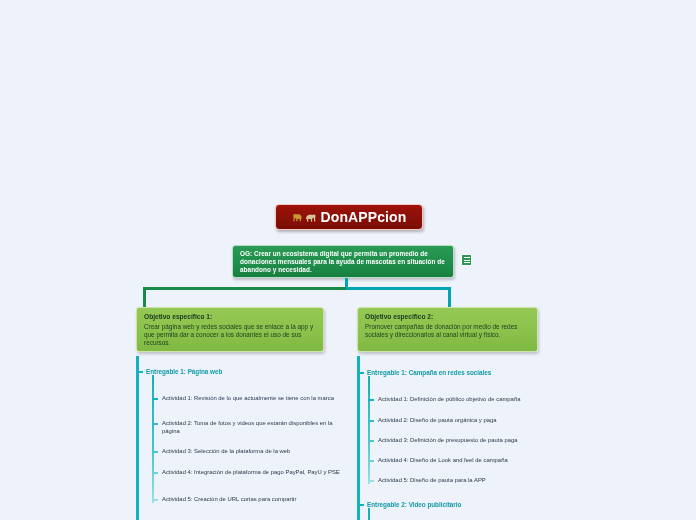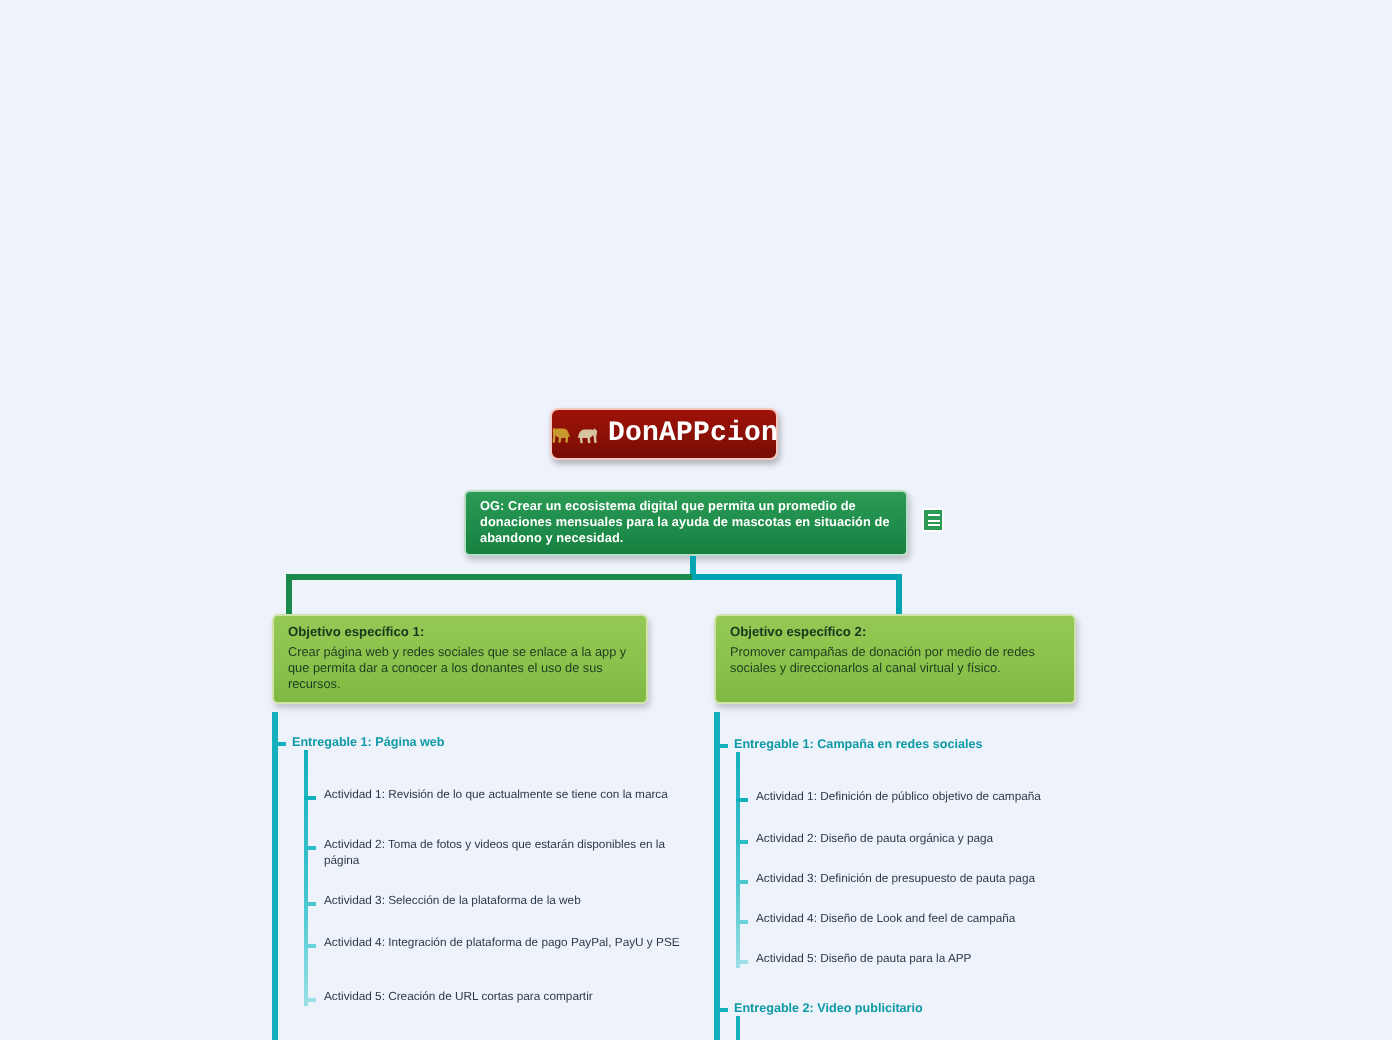--- a/index.html
+++ b/index.html
@@ -20,33 +20,32 @@
     top: 0;
     width: 696px;
     height: 520px;
   }
 
   
   .root-node {
     position: absolute;
     left: 275px;
     top: 204px;
-    width: 114px;
+    width: 148px;
     height: 26px;
     background: linear-gradient(180deg, #9e1208 0%, #8a1006 55%, #780d05 100%);
     border: 1px solid #f4c9c4;
     border-radius: 4px;
     box-shadow: 1px 2px 3px rgba(0,0,0,0.28);
     display: flex;
     align-items: center;
     justify-content: center;
     gap: 5px;
     padding: 0 6px;
     box-sizing: border-box;
-    font-family: Liberation Mono, monospace;
   }
   .root-title {
     color: #ffffff;
     font-size: 14px;
     font-weight: bold;
     letter-spacing: 0.1px;
     white-space: nowrap;
   }
   .dog-icons {
     display: flex;

